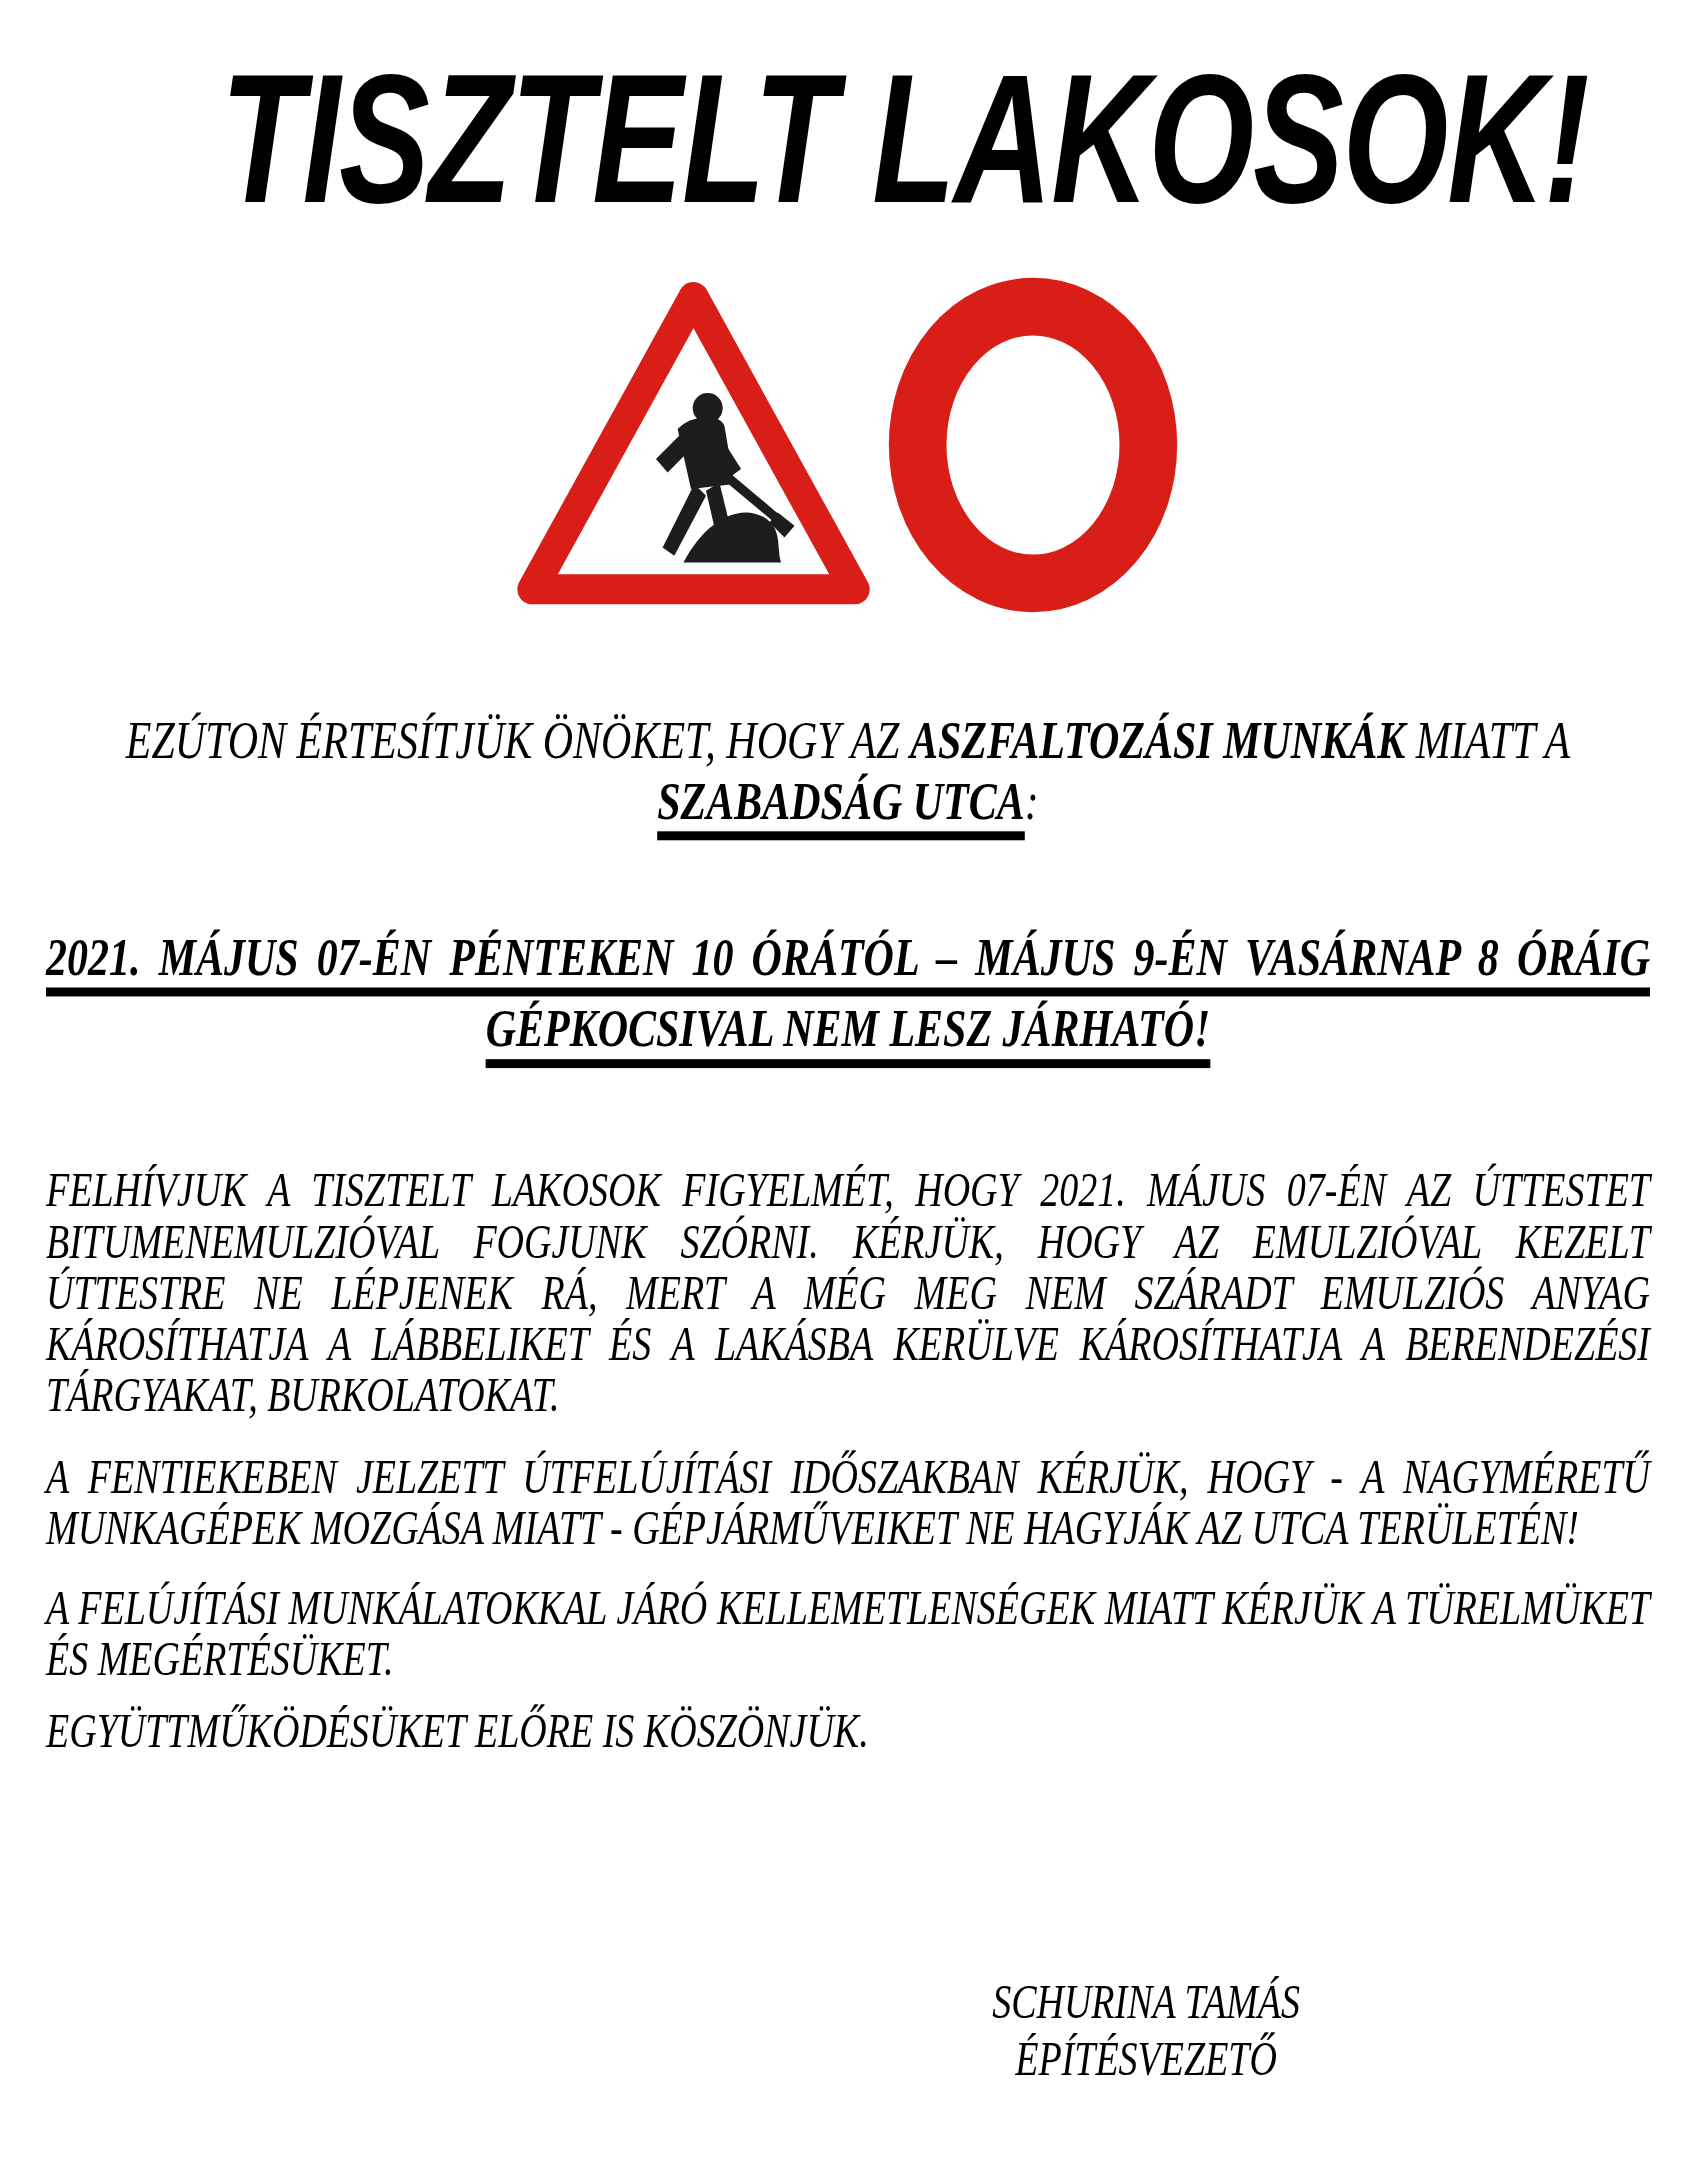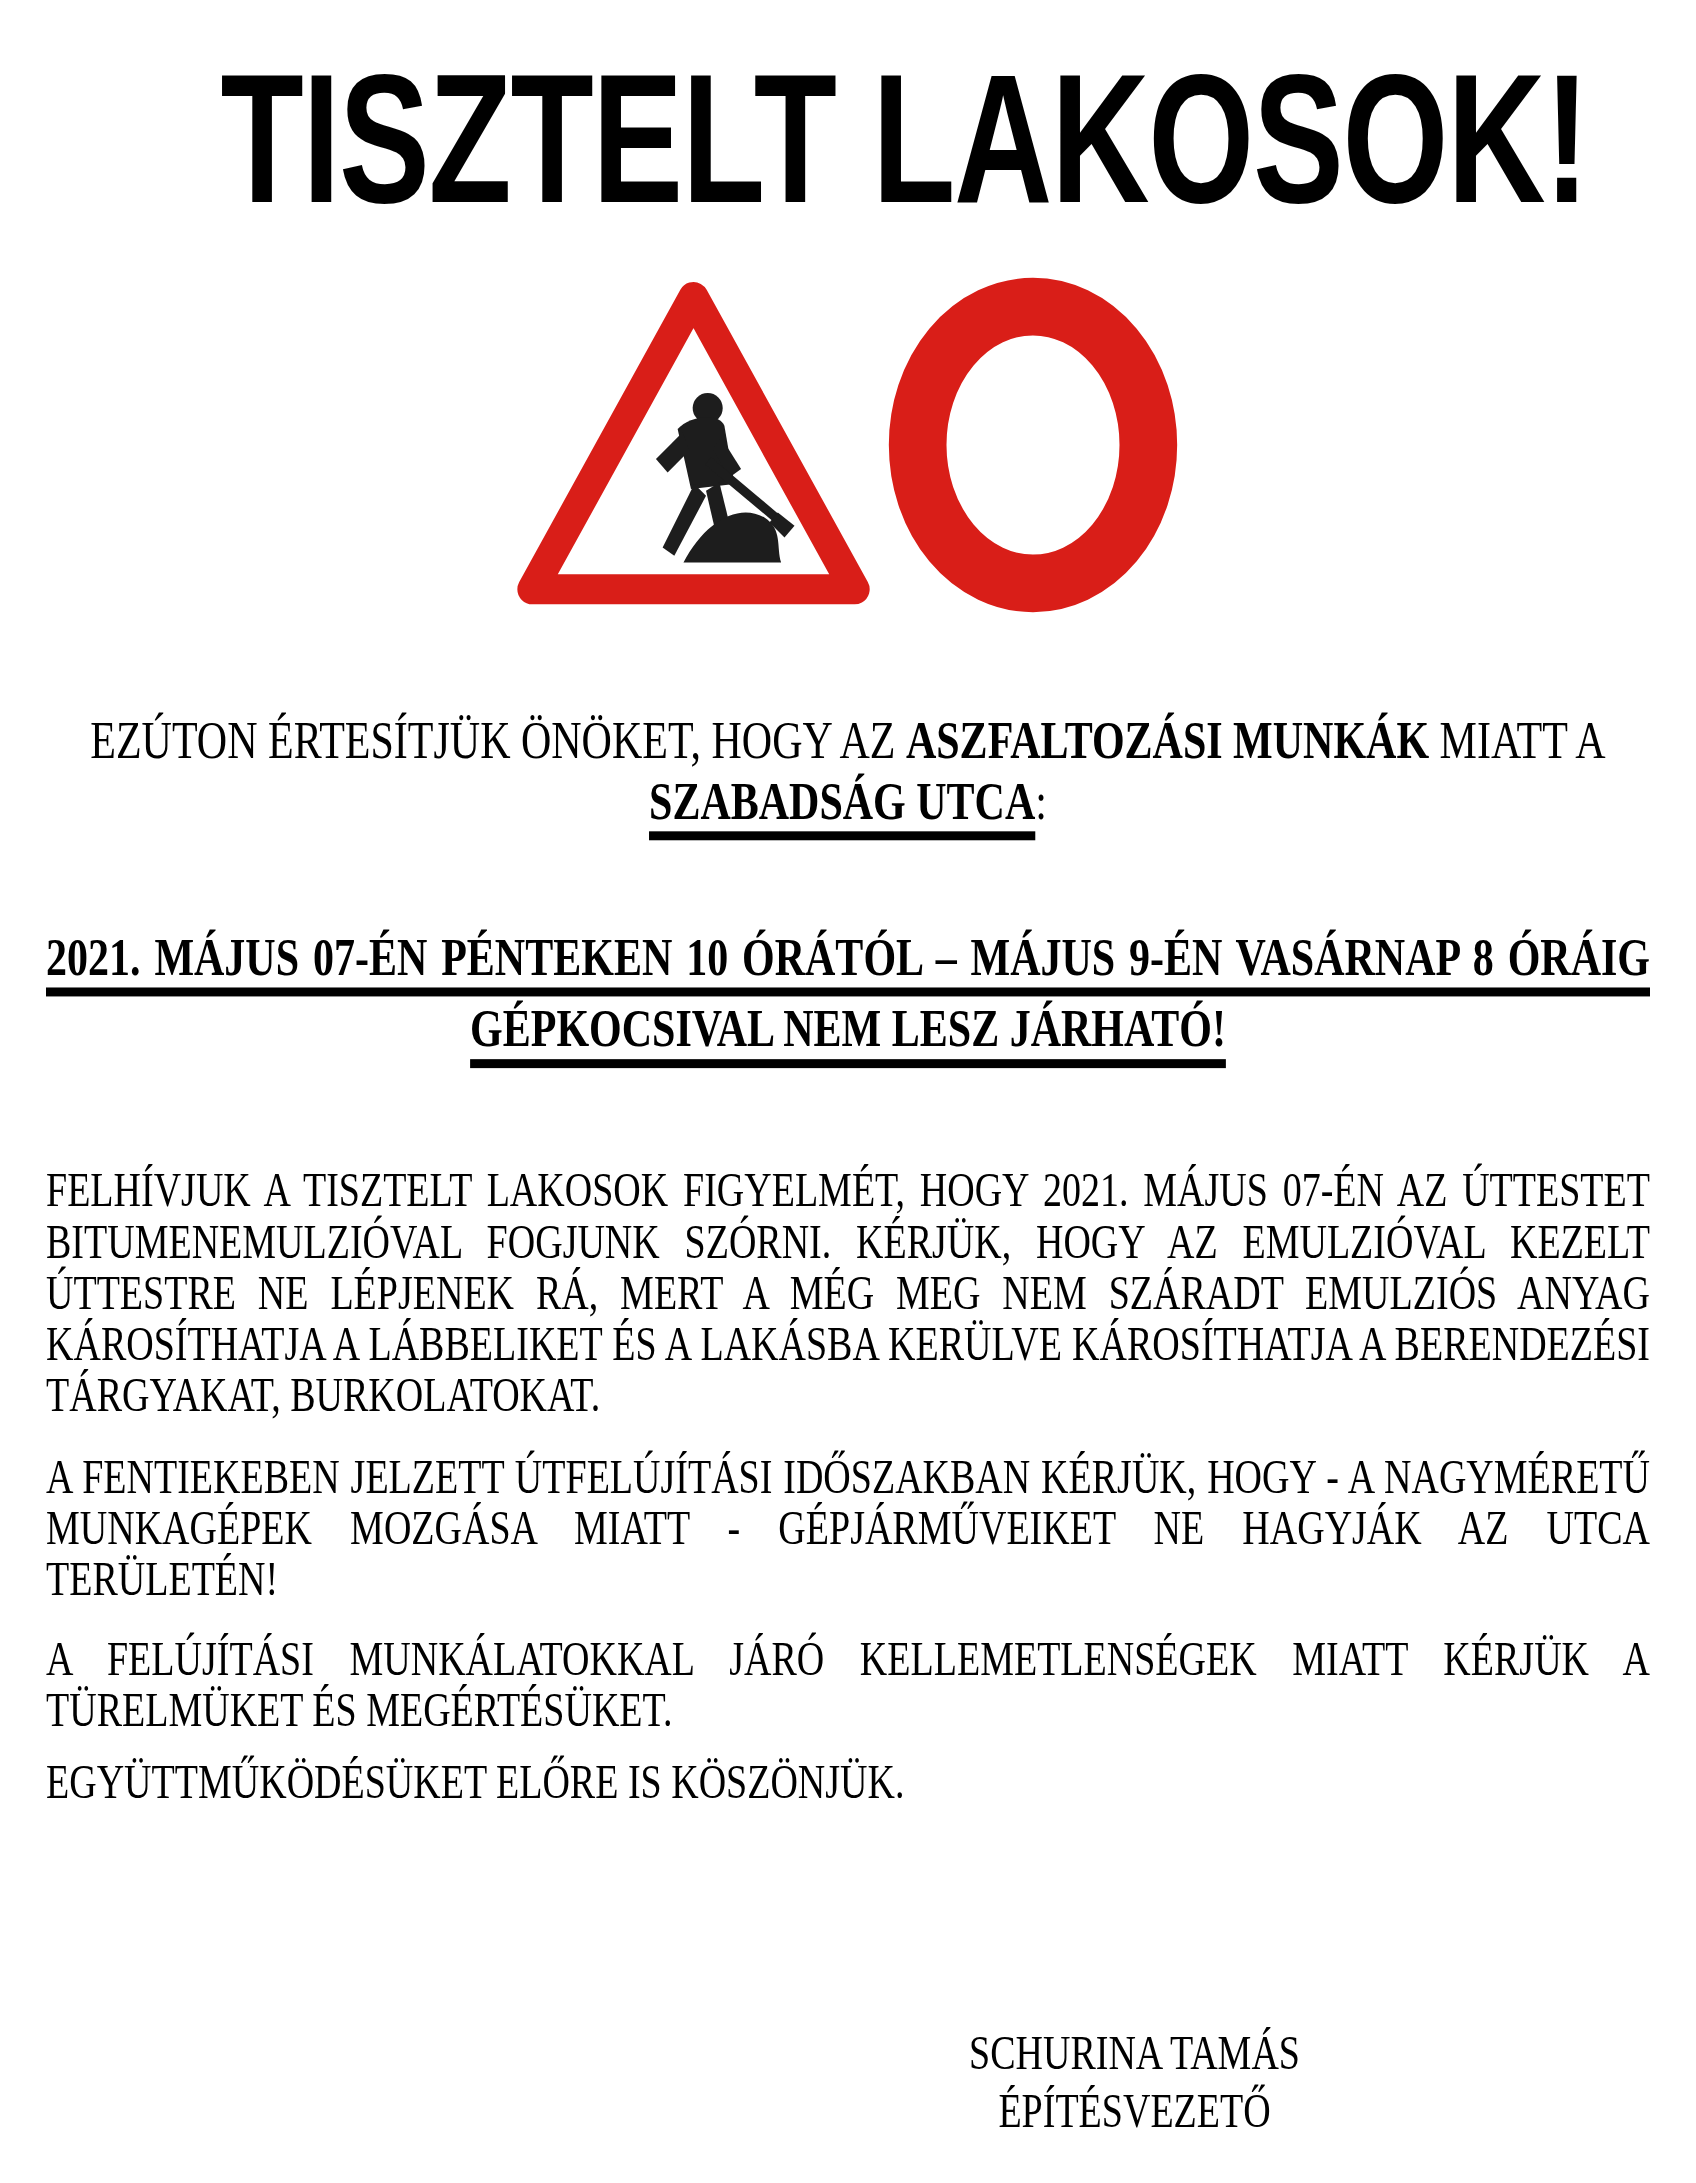--- a/index.html
+++ b/index.html
@@ -4,20 +4,21 @@
 <style>
   html,body{margin:0;padding:0;background:#ffffff;}
   .page{
     position:relative;
     width:1696px;
     height:2183px;
     background:#ffffff;
     overflow:hidden;
     font-family:"Liberation Serif", serif;
     color:#000;
+    font-style:italic;
   }
   
   .title{
     margin:46px 0 0 0;
     font-family:"Liberation Sans", sans-serif;
     font-weight:900;
     font-size:184px;
     line-height:184px;
     text-align:center;
     white-space:nowrap;

